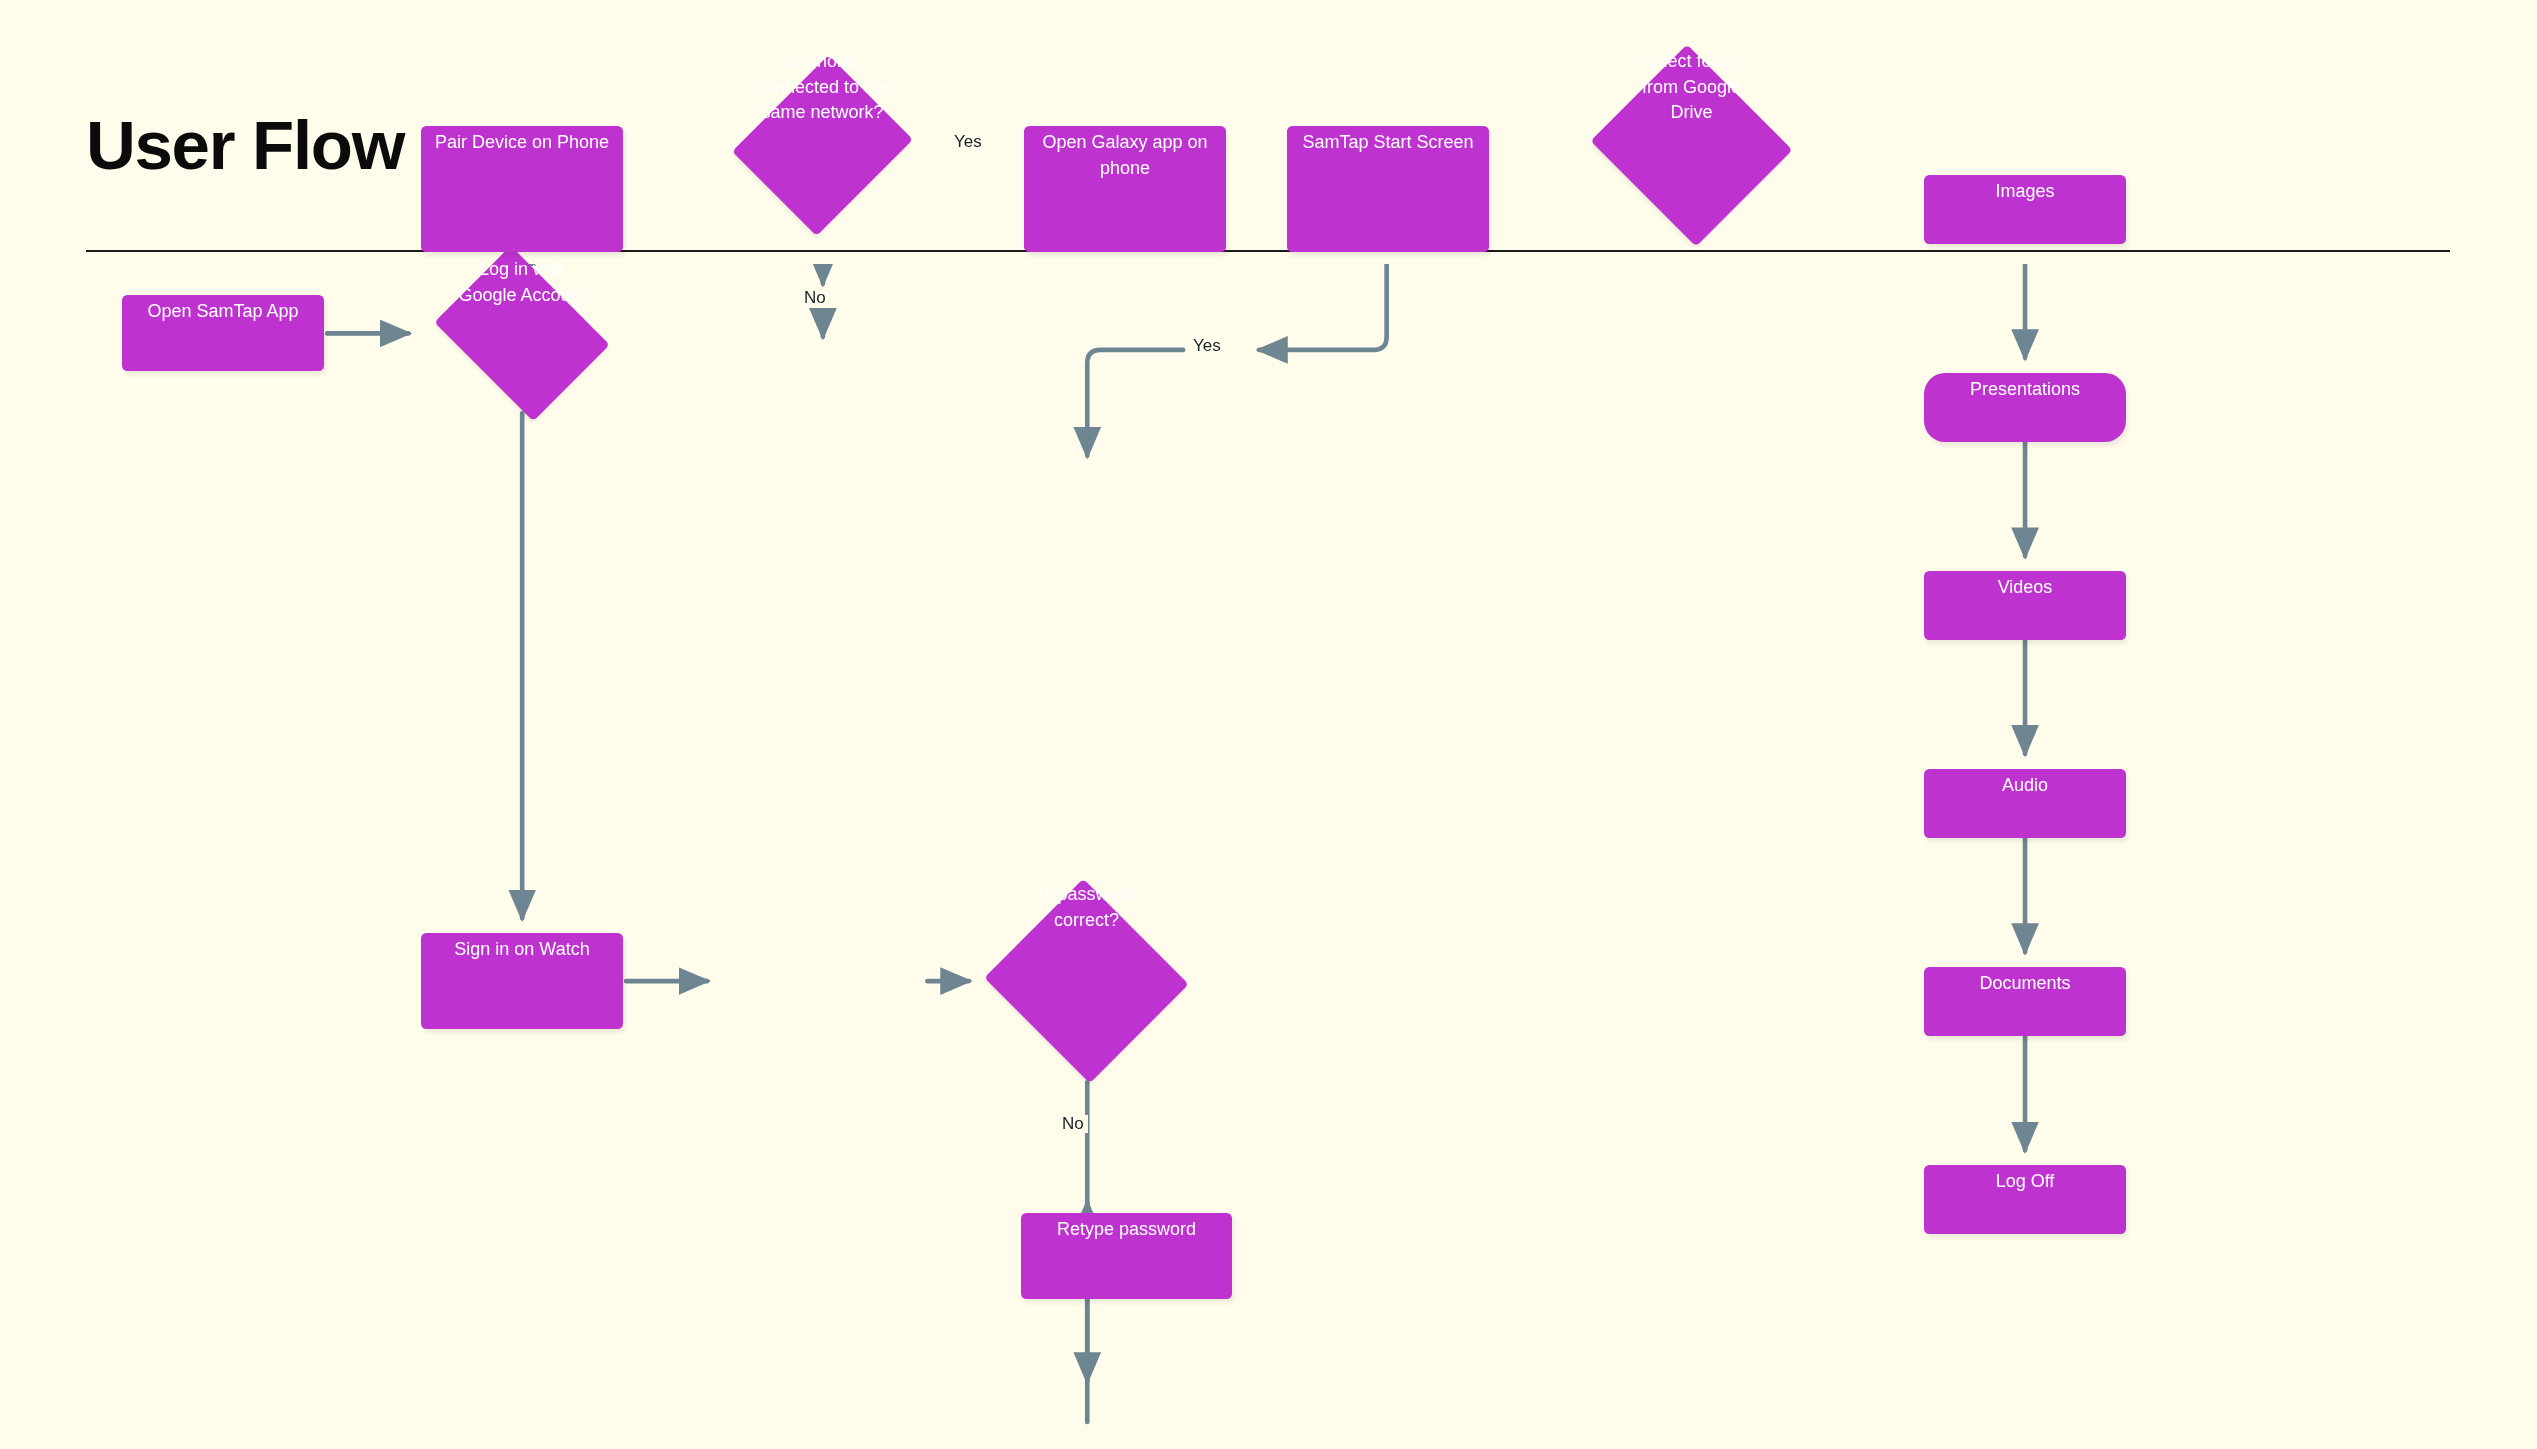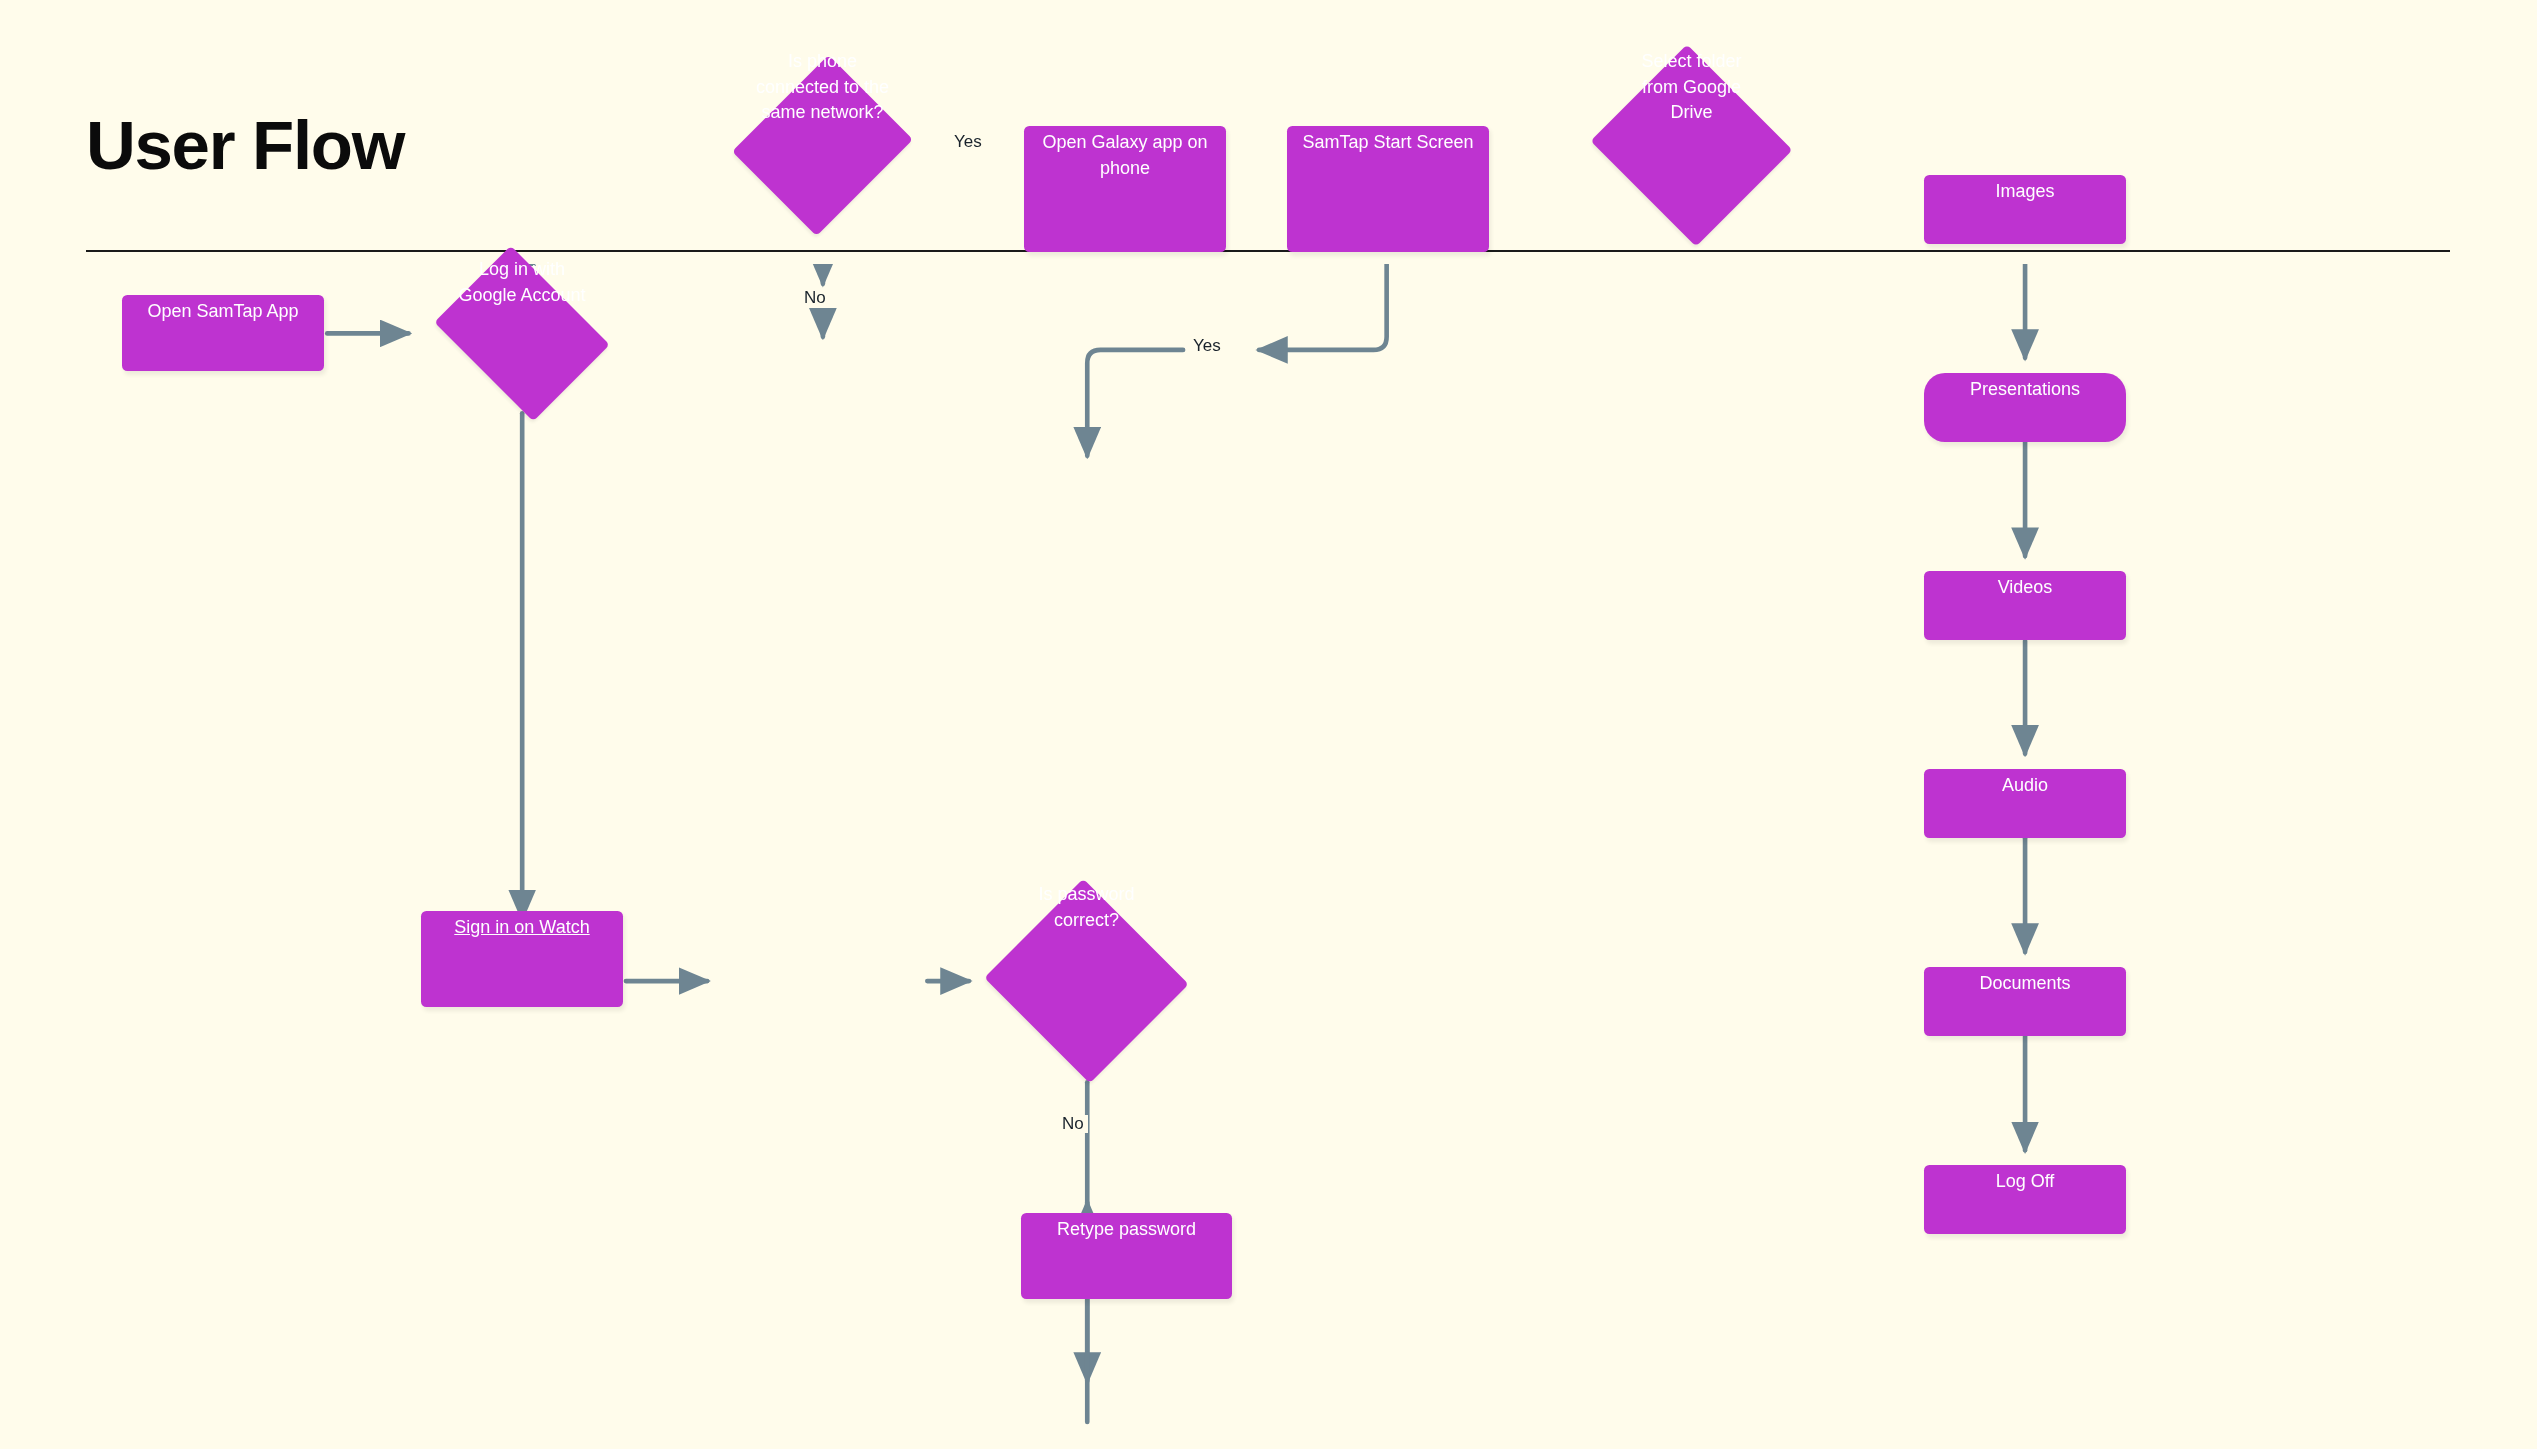--- a/index.html
+++ b/index.html
@@ -179,41 +179,44 @@
 
       <div class="node rect" style="left:122px; top:31px; width:202px; height:76px;">
         <span class="rect-label">Open SamTap App</span>
       </div>
 
       <div class="node diamond" style="left:423px; top:-6.6px; width:198px; height:153px;">
         <div class="dia-shape"></div>
         <span class="dia-label">Log in with Google Account</span>
       </div>
 
+      <div class="node rect" style="left:421px; top:-138px; width:202px; height:126px;">
+        <span class="rect-label">Pair Device on Phone</span>
+      </div>
 
       <div class="node diamond" style="left:738px; top:-215px; width:169px; height:193px;">
         <div class="dia-shape"></div>
         <span class="dia-label" style="width:92%;">Is phone connected to the same network?</span>
       </div>
 
 
       <div class="node rect" style="left:1024px; top:-138px; width:202px; height:126px;">
         <span class="rect-label">Open Galaxy app on phone</span>
       </div>
 
       <div class="node rect" style="left:1287px; top:-138px; width:202px; height:126px;">
         <span class="rect-label">SamTap Start Screen</span>
       </div>
 
       <div class="node diamond" style="left:1586px; top:-215px; width:211px; height:193px;">
         <div class="dia-shape"></div>
         <span class="dia-label" style="width:58%;">Select folder from Google Drive</span>
       </div>
 
-      <div class="node rect" style="left:421px; top:647px; width:202px; height:96px;text-decoration:underline;">
+      <div class="node rect" style="left:421px; top:669px; width:202px; height:96px;">
         <span class="rect-label">Sign in on Watch</span>
       </div>
 
 
       <div class="node diamond" style="left:981px; top:618px; width:211px; height:198px;">
         <div class="dia-shape"></div>
         <span class="dia-label" style="width:66%;">Is password correct?</span>
       </div>
 
       <div class="node rect" style="left:980px; top:949px; width:211px; height:86px;margin-left:41px;">

